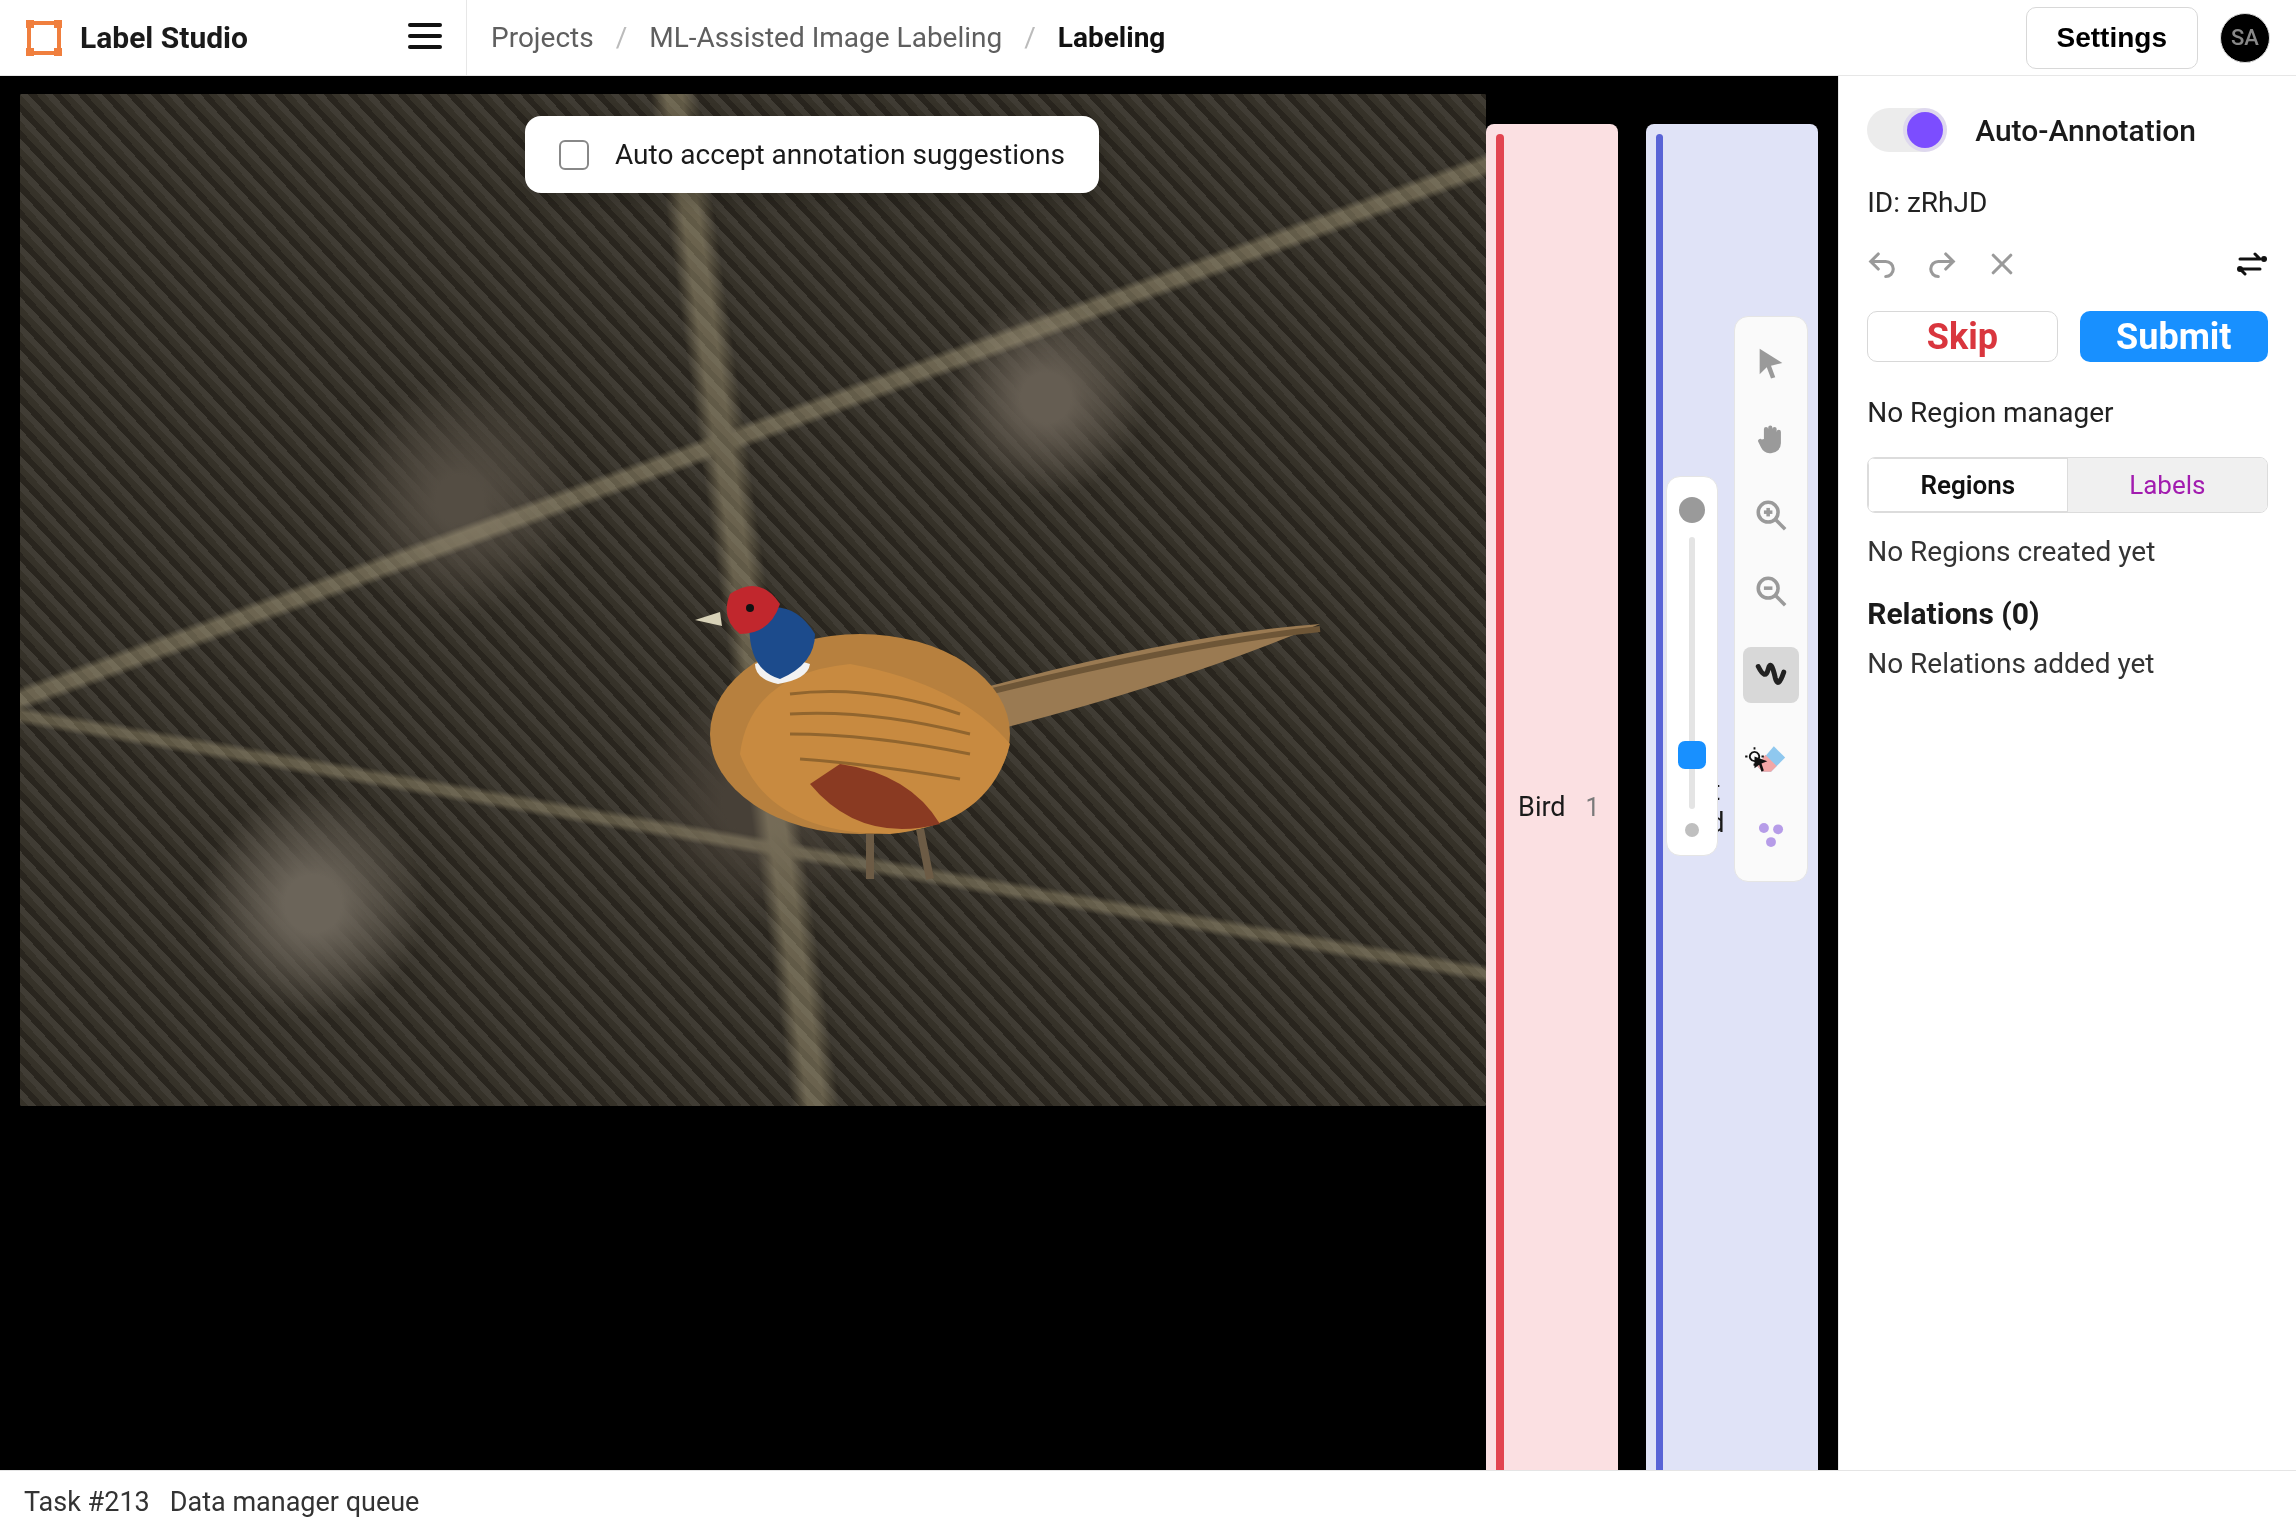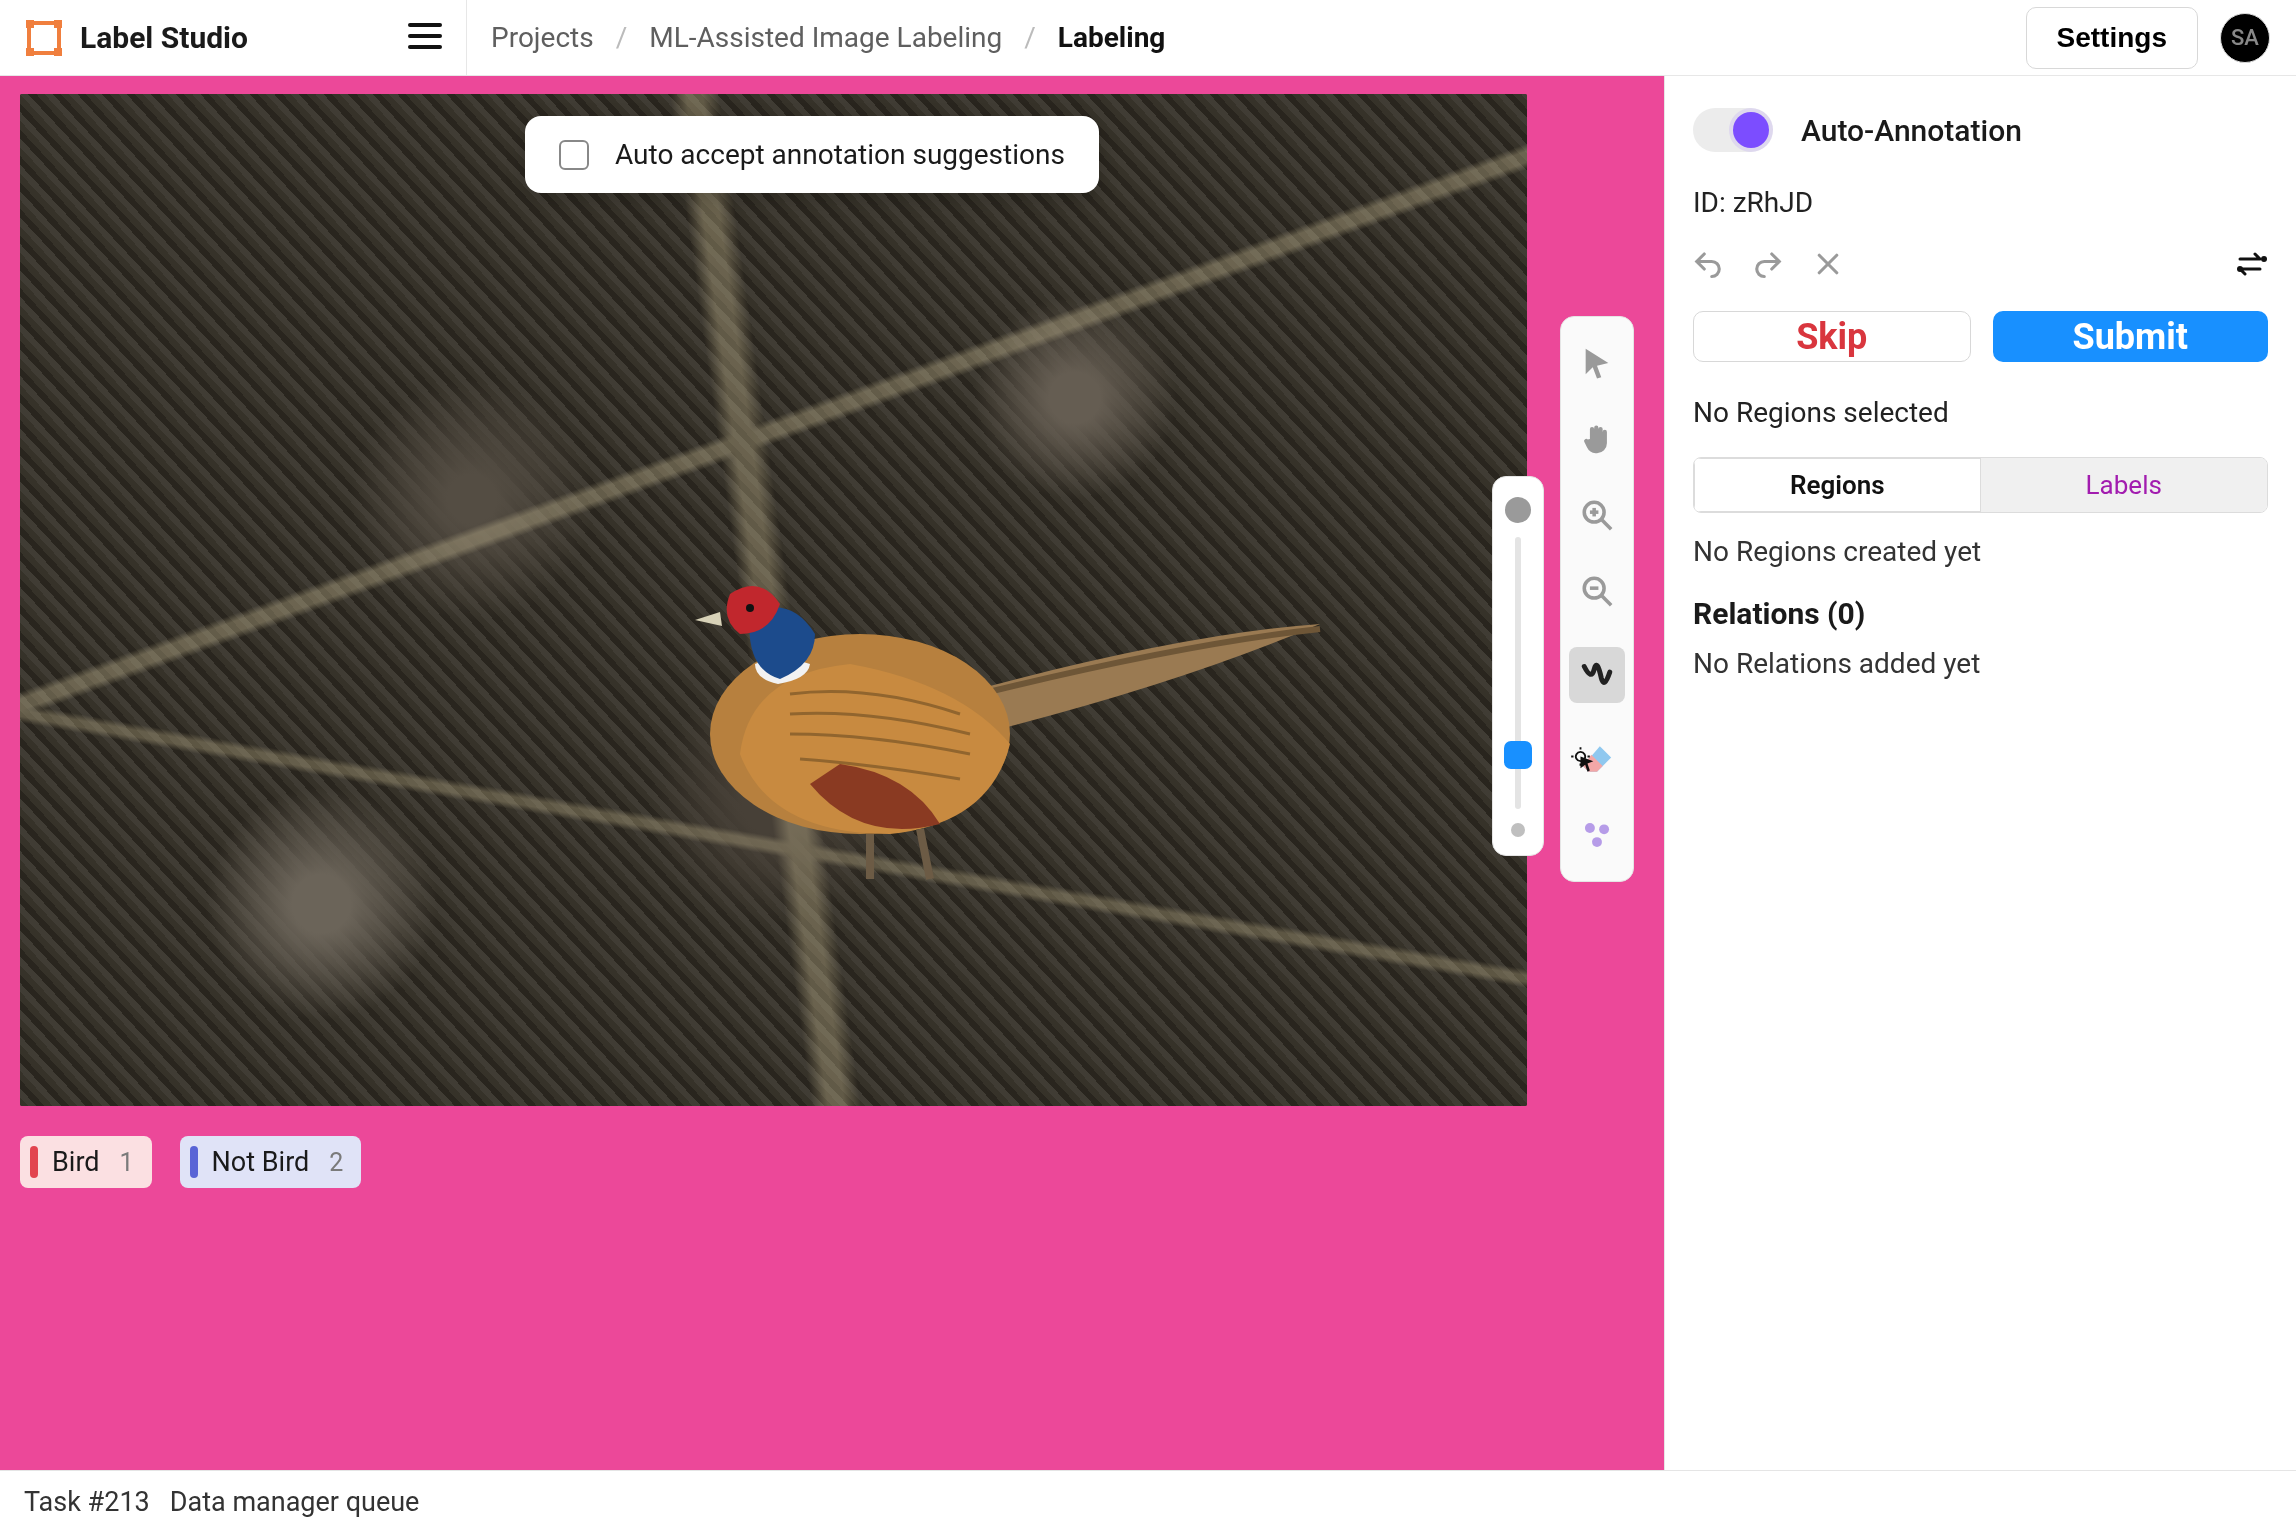--- a/index.html
+++ b/index.html
@@ -30,21 +30,21 @@
 .vsep { width:1px; align-self: stretch; background:#e7e7e7; margin: 0 24px 0 0;}
 .breadcrumbs { display: flex; align-items: center; gap: 22px; font-size: 28px; color:#5f5f5f;}
 .breadcrumbs .sep { color:#bbb; }
 .breadcrumbs .current { font-weight:700; color:#111; }
 .header-right { margin-left: auto; display: flex; align-items: center; gap: 22px; }
 .settings-btn { border:1px solid #d8d8d8; background:#fff; padding: 14px 30px; border-radius: 10px; font-size: 28px; font-weight:600; cursor:pointer; }
 .avatar { width: 50px; height:50px; border-radius:50%; background:#000000; border:1px solid #ddd; display:flex; align-items:center; justify-content:center; font-size: 22px; color:#888; font-weight:500;}
 
 
 .body { display:flex; height: calc(1532px - 100px); }
-.main { flex: 1 1 auto; position: relative; background:#ec4899; padding: 18px 20px; display:flex; flex-direction:column;}
+.main { flex: 1 1 auto; position: relative; background:#000000; padding: 18px 20px; display:flex; }
 .canvas-wrap { position: relative; width: 1507px; height: 1012px;}
 .canvas-img {
   width: 100%; height: 100%;
   background: #3a3730;
   position: relative;
   overflow: hidden;
   border-radius:2px;
 }
 
 .canvas-img .ground {
@@ -357,21 +357,21 @@
             <circle cx="28" cy="7" r="3" fill="currentColor"></circle>
             <circle cx="4" cy="17" r="3" fill="currentColor"></circle>
           </svg></span>
     </div>
 
     <div class="btn-row">
       <div class="btn btn-skip">Skip</div>
       <div class="btn btn-submit">Submit</div>
     </div>
 
-    <div class="info-text">No Regions selected</div>
+    <div class="info-text">No Region manager</div>
 
     <div class="seg-tabs">
       <div class="seg-tab active">Regions</div>
       <div class="seg-tab">Labels</div>
     </div>
 
     <div class="muted">No Regions created yet</div>
 
     <div class="section-title">Relations (0)</div>
     <div class="muted">No Relations added yet</div>

